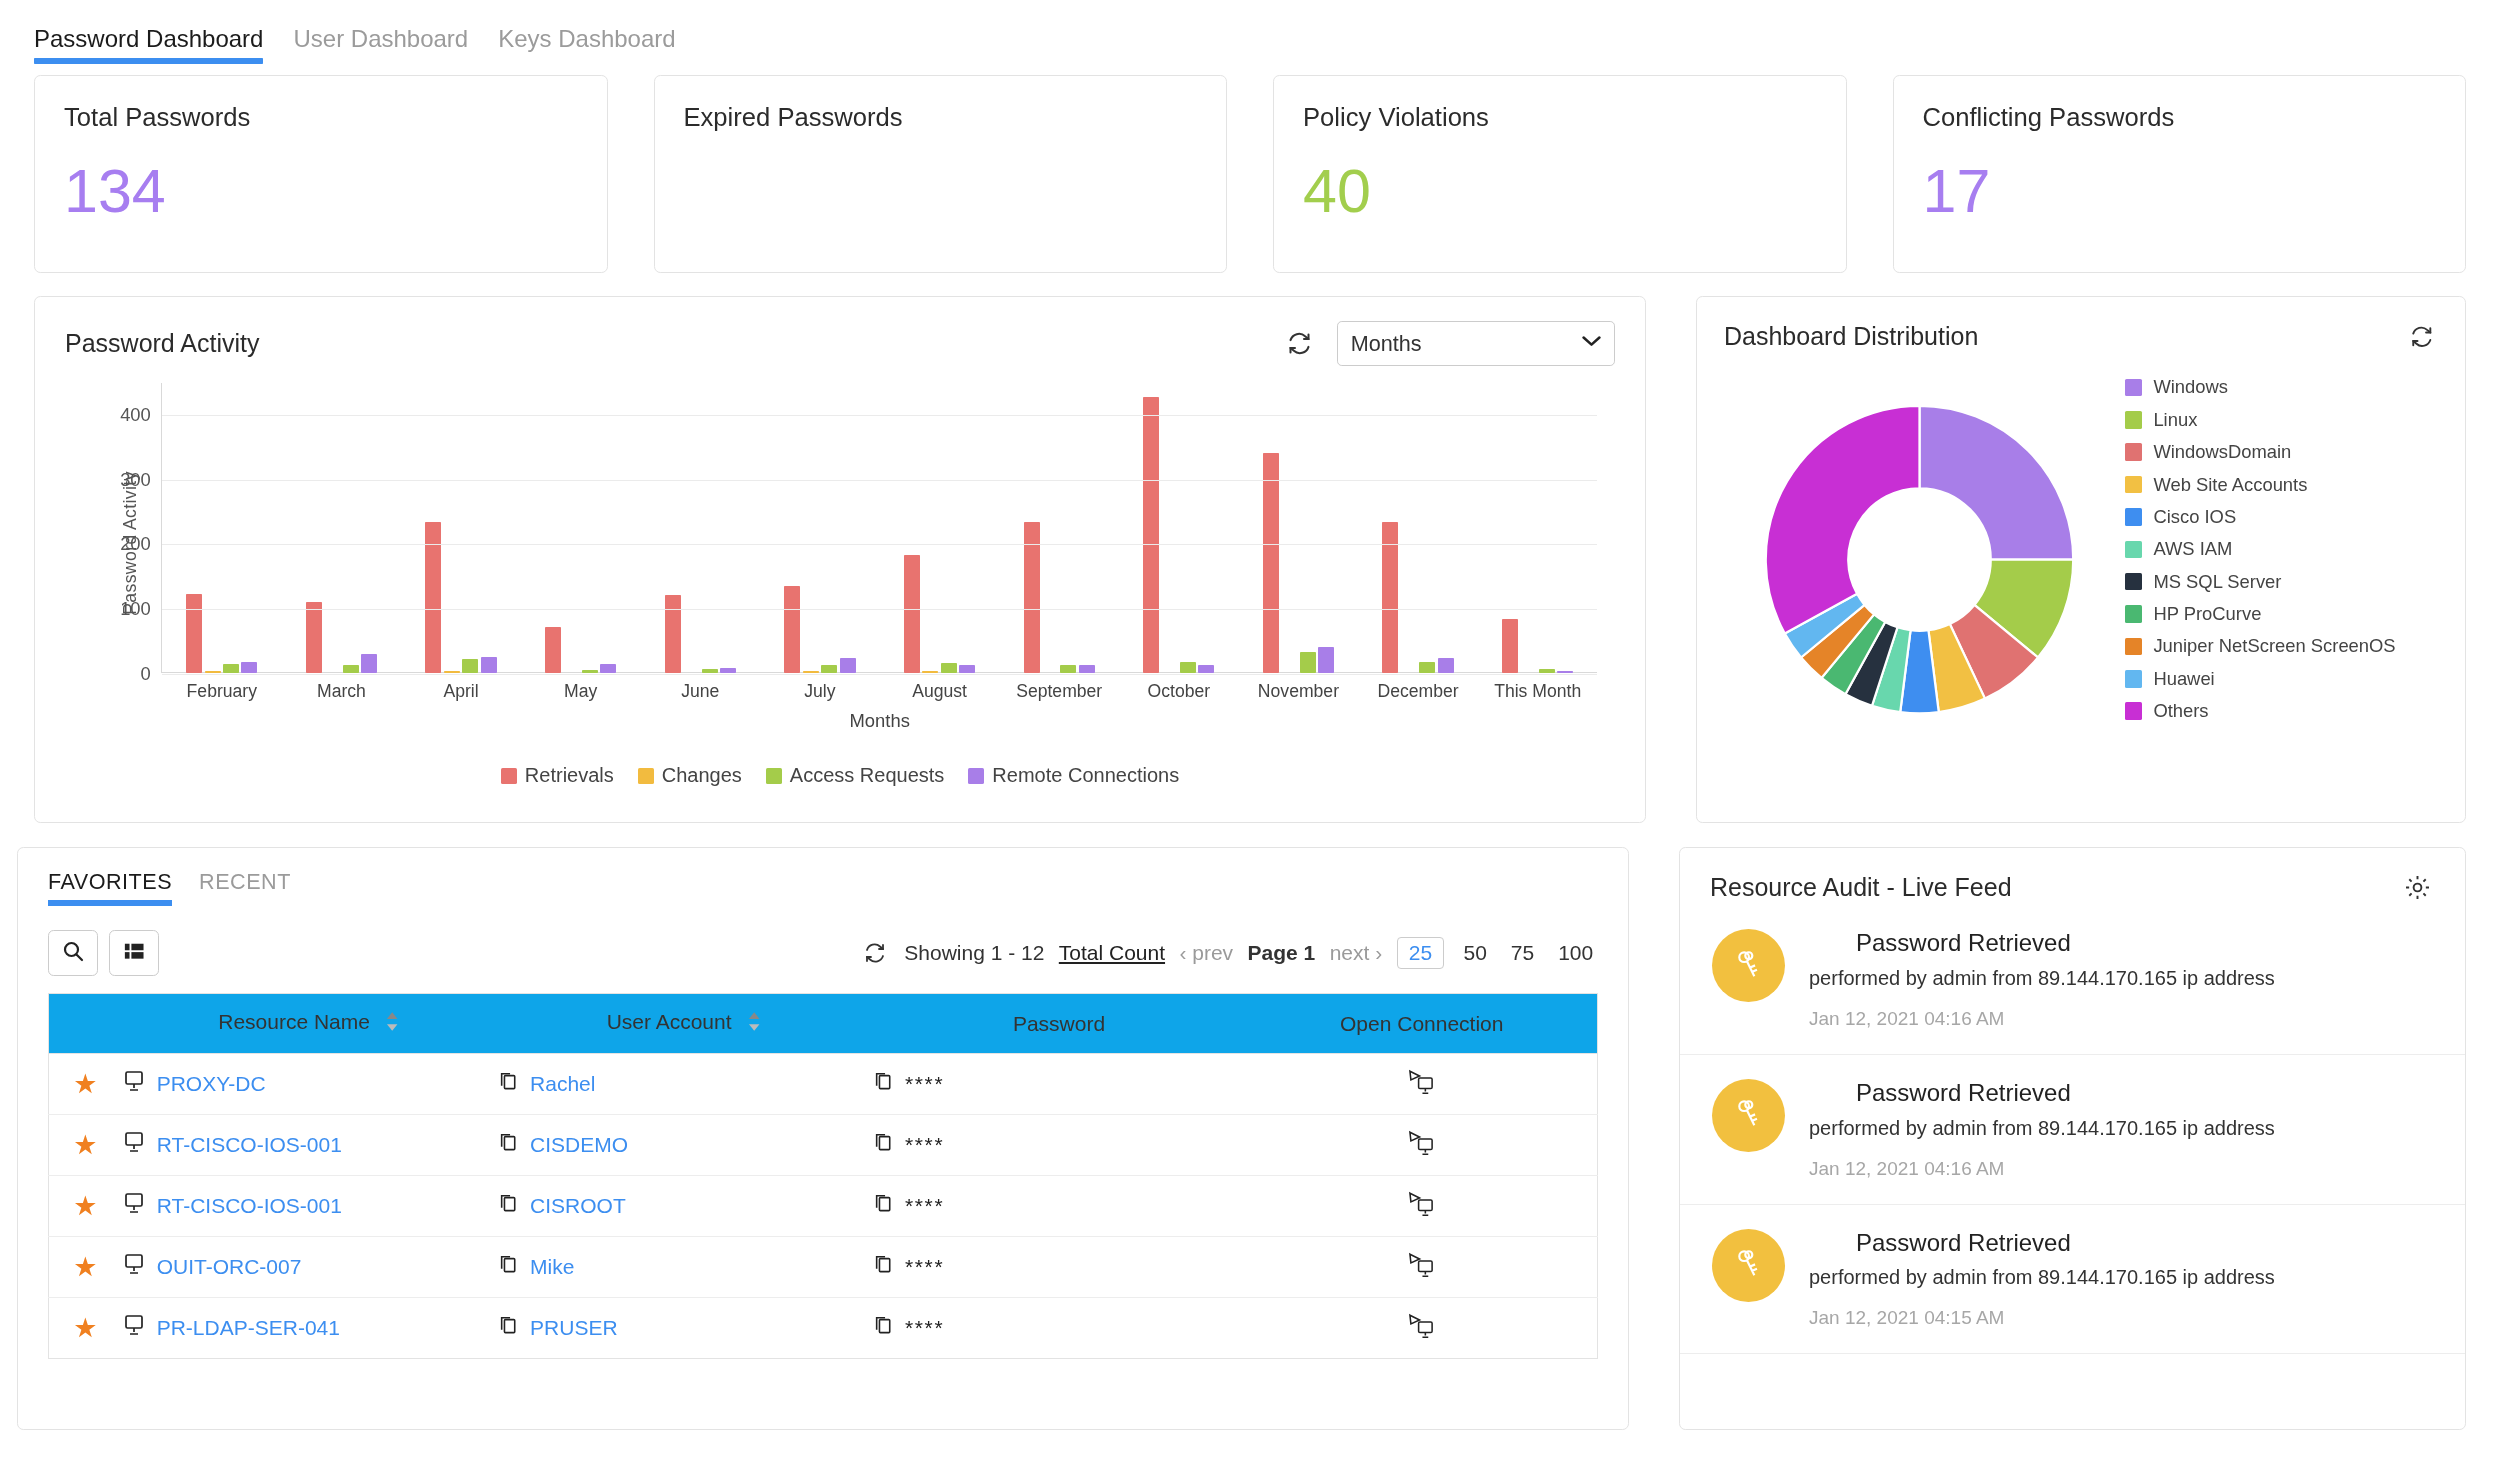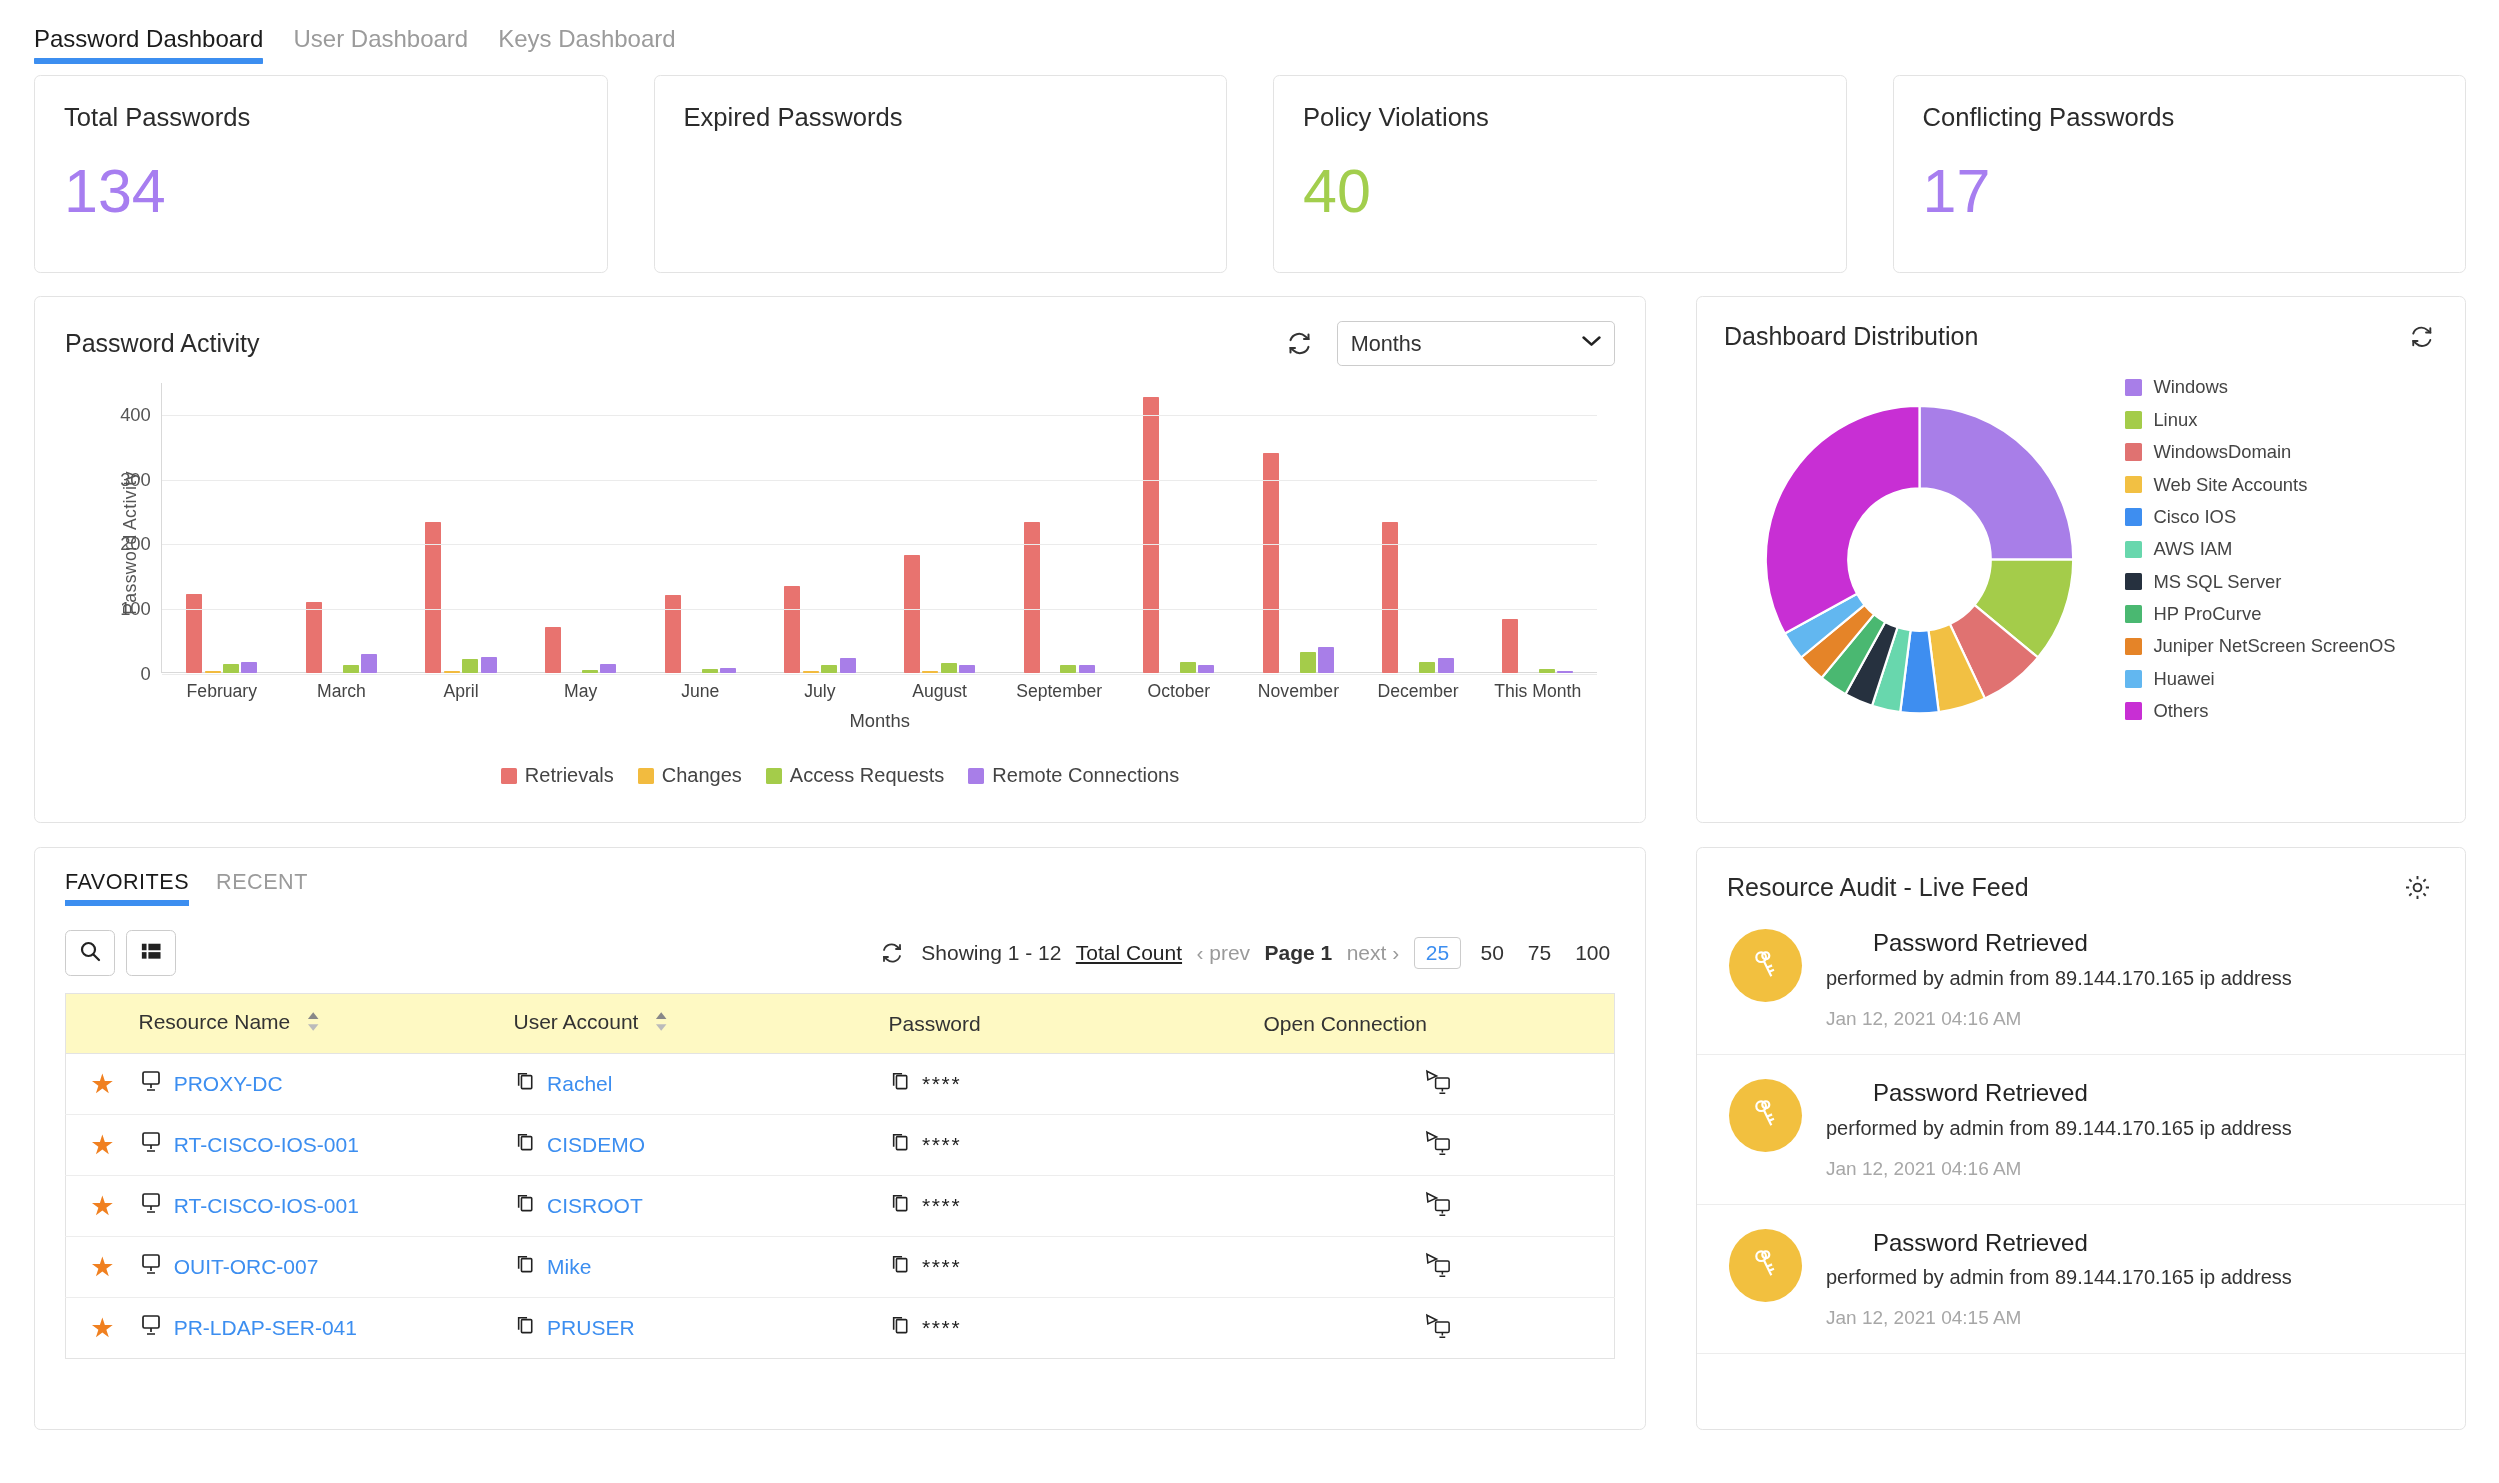--- a/index.html
+++ b/index.html
@@ -70,43 +70,43 @@
   .swatch { width: 16px; height: 16px; border-radius: 1.6px; }
 
   
   .dist-body { display: flex; align-items: flex-start; margin-top: 19px; }
   .donut-wrap { width: 375px; height: 375px; position: relative; margin-left: 8px; }
   .donut-legend { margin-left: 17.6px; margin-top: 4.8px; }
   .dl-item { display: flex; align-items: center; gap: 11.2px; margin-bottom: 10.4px; font-size: 18.4px; color: #444; cursor: pointer; }
   .dl-sw { width: 17.6px; height: 17.6px; border-radius: 1.6px; flex: none; }
 
   
-  .bottomrow { display: flex; gap: 50px; padding: 24px 34px 0 34px; }
+  .bottomrow { display: flex; gap: 50px; padding: 24px 34px 0 17px; }
   .fav-card { width: 1612px; height: 583px; padding: 21px 30px 0 30px; }
   .audit-card { flex: 1; height: 583px; padding: 22.4px 0 0 0; position: relative; overflow: hidden; }
 
   .subtabs { display: flex; gap: 27px; align-items: flex-end; }
   .subtab { position: relative; font-size: 21.6px; letter-spacing: 0.5px; color: #9b9b9b; padding-bottom: 11.2px; cursor: pointer; }
   .subtab.active { color: #1b1b1b; }
   .subtab.active::after { content: ""; position: absolute; left: 0; right: 0; bottom: 0; height: 5.6px; background: #3c8ef0; }
 
   .toolbar { display: flex; align-items: center; margin-top: 24px; }
   .tool-btn { width: 50px; height: 46px; border: 0.8px solid #ccc; border-radius: 5.6px; background: #fff; display: flex; align-items: center; justify-content: center; cursor: pointer; }
   .tool-btn + .tool-btn { margin-left: 11.2px; }
   .pager { margin-left: auto; display: flex; align-items: center; gap: 14.4px; font-size: 21px; color: #333; }
   .pager .muted { color: #9a9a9a; cursor: pointer; }
   .pager .link { text-decoration: underline; cursor: pointer; color: #222; }
   .pager .strong { font-weight: bold; }
   .size-active { border: 0.8px solid #ccc; border-radius: 4px; padding: 3.2px 11.2px; color: #3c8ef0; cursor: pointer; }
   .size { cursor: pointer; padding: 3.2px 4.8px; }
 
   table.fav { width: 100%; border-collapse: collapse; margin-top: 17.6px; border: 0.8px solid #e3e3e3; }
   table.fav thead th {
-    background: #fef9c3; border-bottom: 0.8px solid #e3e3e3;
-    font-size: 21px; font-weight: normal; color: #333; text-align: left;
+    background: #0ea5e9; border-bottom: 0.8px solid #e3e3e3;
+    font-size: 21px; font-weight: normal; color: #333; text-align: center;
     padding: 16px 0 16px 0; height: 58px;
   }
   table.fav td { border-bottom: 0.8px solid #ededed; padding: 0; height: 61px; font-size: 21px; }
   table.fav tbody tr:last-child td { border-bottom: none; }
   .col-star { width: 73px; text-align: center; }
   .col-res { width: 375px; }
   .col-usr { width: 375px; }
   .col-pwd { width: 375px; }
   .col-open { text-align: center; }
   .star { color: #f08020; font-size: 27px; }

